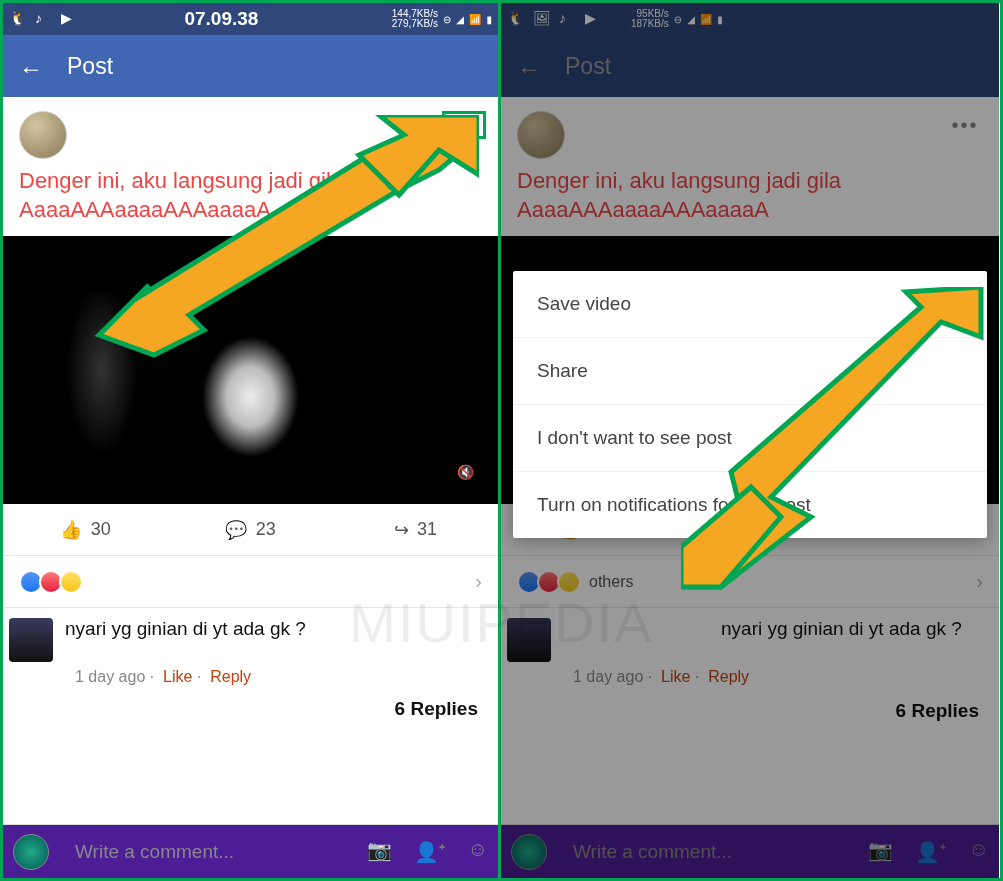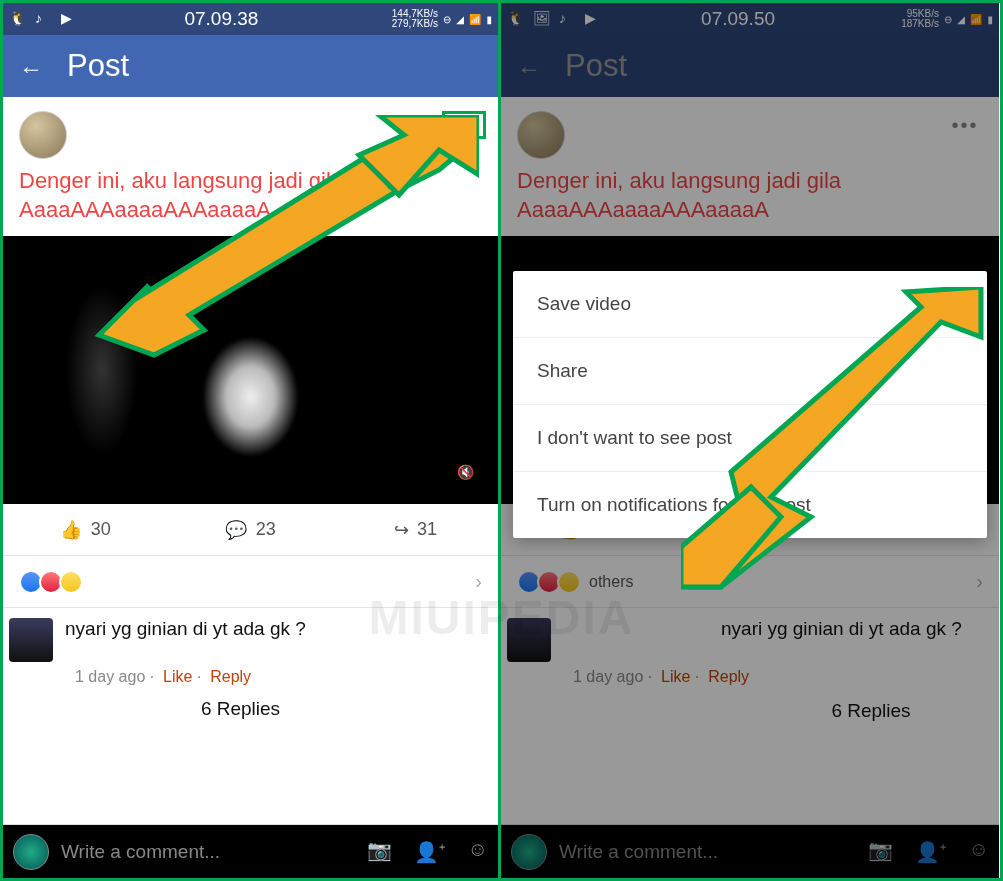--- a/index.html
+++ b/index.html
@@ -4,30 +4,30 @@
 <style>
 * { box-sizing: border-box; margin: 0; padding: 0; }
 body { font-family: -apple-system, Helvetica, Arial, sans-serif; background: #fff; width: 1003px; height: 881px; position: relative; overflow: hidden; }
 .container { display: flex; width: 1003px; height: 881px; border: 3px solid #00a651; }
 .phone { width: 498px; height: 875px; position: relative; background: #fff; border-right: 3px solid #00a651; overflow: hidden; }
 .phone:last-child { border-right: none; }
 
 
 .statusbar { height: 32px; background: #2f477a; color: #fff; display: flex; align-items: center; padding: 0 6px; font-size: 14px; }
 .sb-left { display: flex; gap: 8px; align-items: center; }
-.sb-center { flex: 1; text-align: center; font-size: 19px; font-weight: 400; }
+.sb-center { flex: 1; text-align: center; font-size: 19px; font-weight: 700; }
 .sb-right { display: flex; gap: 5px; align-items: center; font-size: 10px; }
 .sb-stats { display: flex; flex-direction: column; line-height: 1; font-size: 10px; text-align: right; margin-left: 28px; }
 .sb-icon { width: 18px; height: 18px; display: inline-block; }
 
 
 .appheader { height: 62px; background: #4267b2; color: #fff; display: flex; align-items: center; padding: 0 16px; gap: 24px; }
 .appheader.dim { background: #2d4579; color: #999; }
 .back-arrow { color: inherit; font-size: 24px; }
-.header-title { font-size: 31px; font-weight: 400; }
+.header-title { font-size: 23px; font-weight: 400; }
 
 
 .posttop { padding: 14px 16px 8px; display: flex; align-items: center; gap: 12px; position: relative; }
 .avatar { width: 48px; height: 48px; border-radius: 50%; background: radial-gradient(circle at 35% 30%, #d4c5a0, #8a7856); border: 1px solid #ccc; flex-shrink: 0; }
 .blank-user { width: 170px; height: 40px; background: #fff; }
 .more-dots { position: absolute; right: 12px; top: 14px; width: 44px; height: 28px; display: flex; align-items: center; justify-content: center; color: #888; font-size: 20px; letter-spacing: 2px; }
 .more-box { border: 3px solid #00a651; }
 
 
 .posttext { padding: 0 16px 12px; font-size: 22px; color: #ef4444; line-height: 1.3; }
@@ -55,43 +55,43 @@
 .r-wow { background: linear-gradient(#ffe066,#f5c518); }
 .chev { position: absolute; right: 16px; color: #aaa; font-size: 20px; }
 
 
 .commentrow { padding: 10px 6px 0; display: flex; gap: 12px; }
 .c-avatar { width: 44px; height: 44px; background: linear-gradient(#3a3a5e,#111); border-radius: 4px; flex-shrink: 0; }
 .c-body { flex: 1; font-size: 19px; color: #111; }
 .c-meta { padding-left: 72px; font-size: 16px; color: #888; margin-top: 6px; }
 .c-meta .link { color: #c2410c; }
 .c-dot { color: #888; margin: 0 4px; }
-.replies { text-align: center; padding: 12px 20px 4px 0; font-size: 19px; font-weight: 400; color: #111; }
-
-
-.composer { position: absolute; left: 0; right: 0; bottom: 0; height: 54px; border-top: 1px solid #ddd; display: flex; align-items: center; padding: 0 10px; gap: 12px; background: #000000; }
+.replies { text-align: right; padding: 12px 20px 4px 0; font-size: 19px; font-weight: 700; color: #111; }
+
+
+.composer { position: absolute; left: 0; right: 0; bottom: 0; height: 54px; border-top: 1px solid #ddd; display: flex; align-items: center; padding: 0 10px; gap: 26px; background: #4c1d95; }
 .composer-avatar { width: 36px; height: 36px; border-radius: 50%; background: radial-gradient(circle,#2a8,#055); border: 1px solid #888; }
 .composer-input { flex: 1; color: #888; font-size: 19px; }
 .composer-icons { display: flex; gap: 22px; color: #888; font-size: 20px; }
 
 
 .dimlayer { position: absolute; inset: 0; background: rgba(0,0,0,.4); pointer-events: none; }
 
 
 .sheet { position: absolute; left: 12px; right: 12px; top: 268px; background: #fff; border-radius: 2px; box-shadow: 0 4px 18px rgba(0,0,0,.3); z-index: 5; }
 .sheet-item { padding: 22px 24px; font-size: 19px; color: #444; border-bottom: 1px solid #eee; }
 .sheet-item:last-child { border-bottom: none; }
 .copy-box { border: 3px solid #00a651; width: 200px; padding: 4px 8px; margin: -4px -8px; }
 
 
 .arrow1 { position: absolute; left: 56px; top: 112px; z-index: 10; pointer-events: none; }
 .arrow2 { position: absolute; left: 180px; top: 284px; z-index: 10; pointer-events: none; }
 
 
-.watermark { position: absolute; left: 50%; top: 590px; transform: translateX(-50%); font-size: 48px; font-weight: 700; color: rgba(0,0,0,.07); letter-spacing: 2px; z-index: 20; pointer-events: none; white-space: nowrap; }
+.watermark { position: absolute; left: 50%; top: 590px; transform: translateX(-50%); font-size: 56px; font-weight: 400; color: rgba(0,0,0,.07); letter-spacing: 2px; z-index: 20; pointer-events: none; white-space: nowrap; }
 </style>
 </head>
 <body>
 
 <div class="container">
 
 <div class="phone">
   <div class="statusbar">
     <div class="sb-left">
       <span class="sb-icon">🐧</span>
@@ -184,21 +184,20 @@
 </div>
 
 <div class="phone">
   <div class="statusbar">
     <div class="sb-left">
       <span class="sb-icon">🐧</span>
       <span class="sb-icon">🖼</span>
       <span class="sb-icon">♪</span>
       <span class="sb-icon">▶</span>
     </div>
-    <div class="sb-center">07.09.50</div>
     <div class="sb-right">
       <div class="sb-stats">
         <span>95KB/s</span>
         <span>187KB/s</span>
       </div>
       <span>⊖</span>
       <span>◢</span>
       <span>📶</span>
       <span>▮</span>
     </div>

